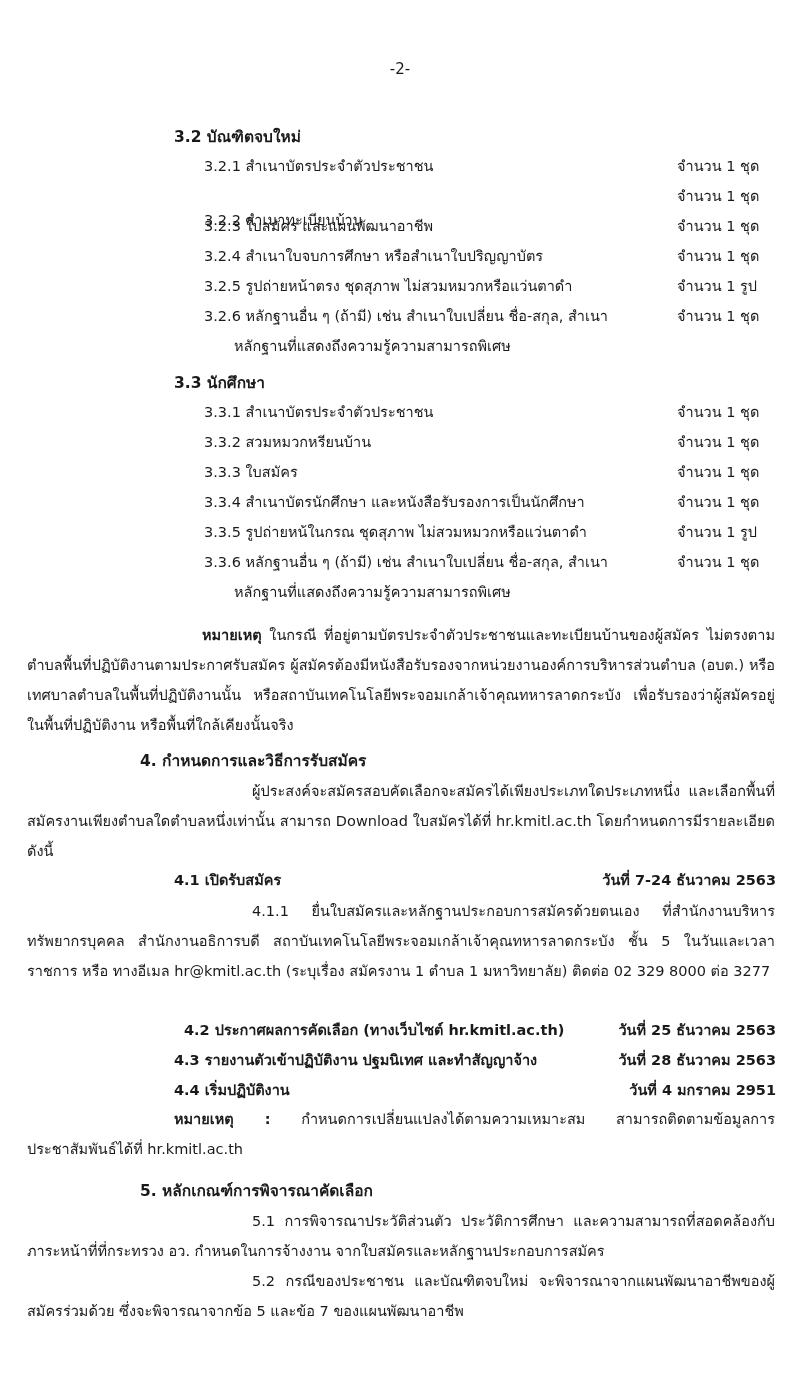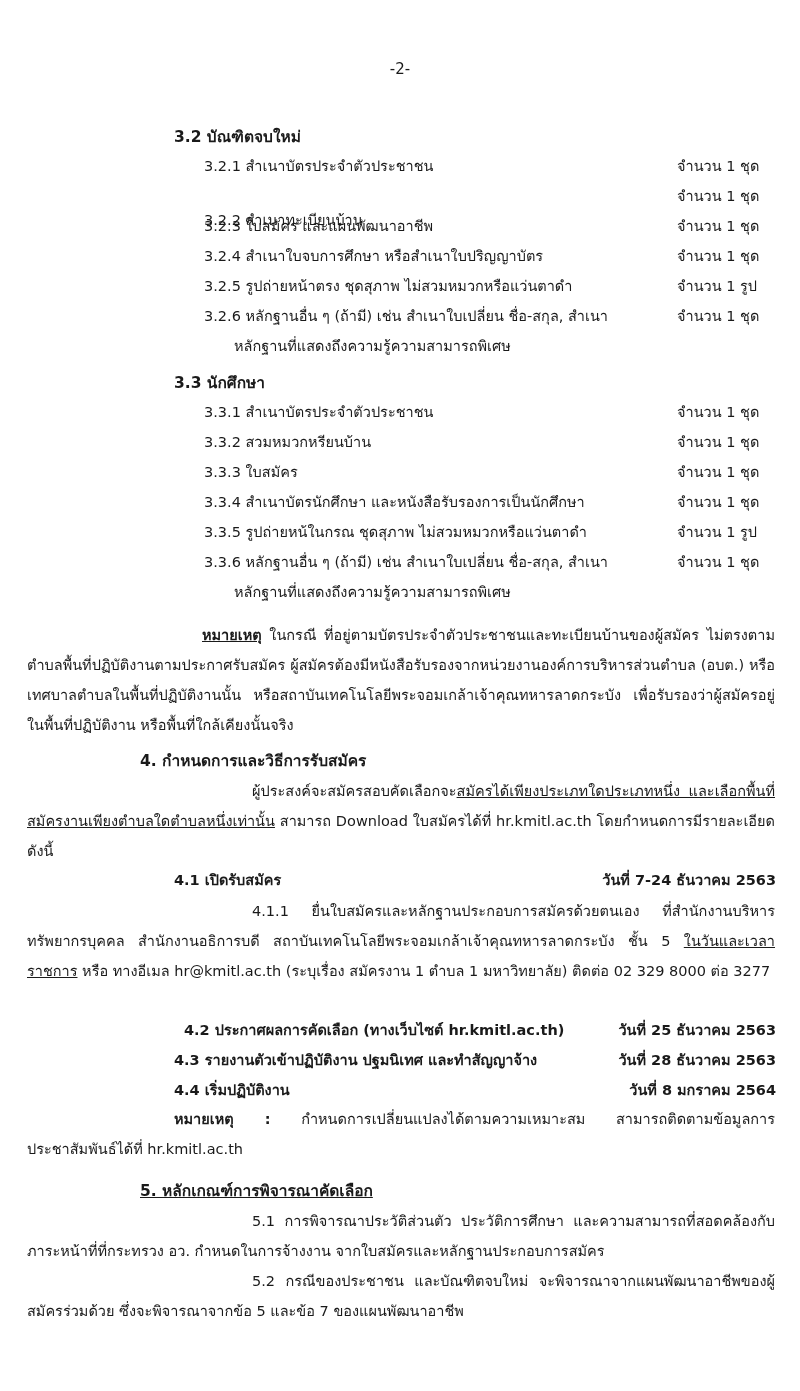--- a/index.html
+++ b/index.html
@@ -6,21 +6,21 @@
   body {
     width: 800px; height: 1391px; position: relative; overflow: hidden;
     font-family: "DejaVu Sans", "Liberation Sans", sans-serif;
     color: #1a1a1a; font-size: 14.5px;
   }
   .abs { position: absolute; white-space: nowrap; }
   .page-num { left: 0; width: 800px; text-align: center; top: 60px; font-size: 15px; }
   .sec-head { font-weight: bold; font-size: 15.5px; }
   .qty { left: 677px; }
   .bold { font-weight: bold; }
-  .u { text-decoration: underline; }
+  .u { }
   .para { left: 27px; width: 748px; white-space: normal; line-height: 30px; text-align: justify; }
   .indent { display: inline-block; width: 225px; }
   .indent-s { display: inline-block; width: 145px; }
   .date { right: 24px; text-align: right; }
 </style>
 </head>
 <body>
 
 <div class="abs page-num">-2-</div>
 
@@ -68,25 +68,25 @@
 
 <div class="abs para" style="top:896px;">
   <span class="indent" style="width:225px"></span><span>4.1.1 ยื่นใบสมัครและหลักฐานประกอบการสมัครด้วยตนเอง ที่สำนักงานบริหารทรัพยากรบุคคล สำนักงานอธิการบดี สถาบันเทคโนโลยีพระจอมเกล้าเจ้าคุณทหารลาดกระบัง ชั้น 5 </span><span class="u">ในวันและเวลาราชการ</span><span> หรือ ทางอีเมล hr@kmitl.ac.th (ระบุเรื่อง สมัครงาน 1 ตำบล 1 มหาวิทยาลัย) ติดต่อ 02 329 8000 ต่อ 3277</span>
 </div>
 
 <div class="abs bold" style="left:184px; top:1018px;">4.2 ประกาศผลการคัดเลือก (ทางเว็บไซต์ hr.kmitl.ac.th)</div>
 <div class="abs bold date" style="top:1018px;">วันที่ 25 ธันวาคม 2563</div>
 <div class="abs bold" style="left:174px; top:1048px;">4.3 รายงานตัวเข้าปฏิบัติงาน ปฐมนิเทศ และทำสัญญาจ้าง</div>
 <div class="abs bold date" style="top:1048px;">วันที่ 28 ธันวาคม 2563</div>
 <div class="abs bold" style="left:174px; top:1078px;">4.4 เริ่มปฏิบัติงาน</div>
-<div class="abs bold date" style="top:1078px;">วันที่  8 มกราคม 2564</div>
+<div class="abs bold date" style="top:1078px;">วันที่  4 มกราคม 2951</div>
 
 <div class="abs para" style="top:1104px;">
   <span class="indent" style="width:147px"></span><span class="bold">หมายเหตุ :</span><span> กำหนดการเปลี่ยนแปลงได้ตามความเหมาะสม สามารถติดตามข้อมูลการประชาสัมพันธ์ได้ที่ hr.kmitl.ac.th</span>
 </div>
 
-<div class="abs sec-head" style="left:140px; top:1178px;text-decoration:underline;">5.   หลักเกณฑ์การพิจารณาคัดเลือก</div>
+<div class="abs sec-head" style="left:140px; top:1178px;">5.   หลักเกณฑ์การพิจารณาคัดเลือก</div>
 <div class="abs para" style="top:1206px;">
   <span class="indent"></span><span>5.1 การพิจารณาประวัติส่วนตัว ประวัติการศึกษา และความสามารถที่สอดคล้องกับภาระหน้าที่ที่กระทรวง อว. กำหนดในการจ้างงาน จากใบสมัครและหลักฐานประกอบการสมัคร</span>
 </div>
 <div class="abs para" style="top:1266px;">
   <span class="indent"></span><span>5.2 กรณีของประชาชน และบัณฑิตจบใหม่ จะพิจารณาจากแผนพัฒนาอาชีพของผู้สมัครร่วมด้วย ซึ่งจะพิจารณาจากข้อ 5 และข้อ 7 ของแผนพัฒนาอาชีพ</span>
 </div>
 
 </body></html>

